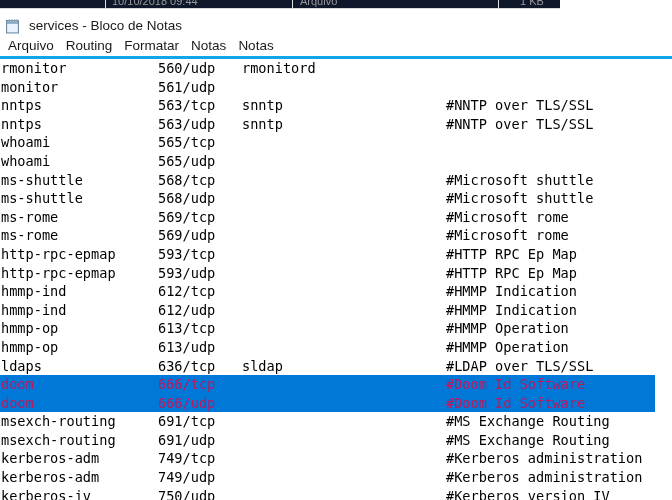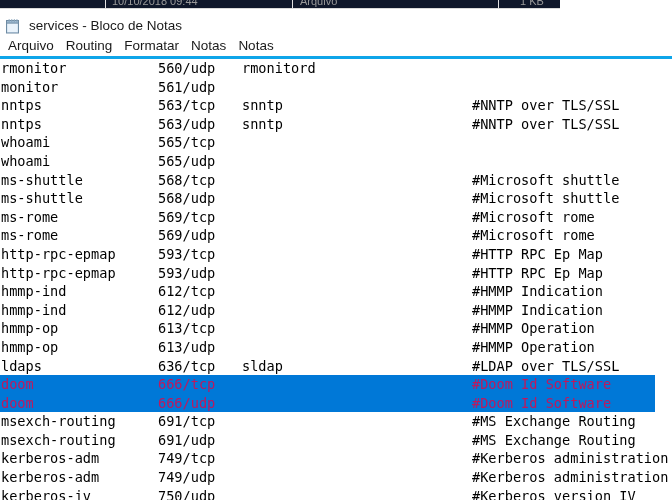--- a/index.html
+++ b/index.html
@@ -88,21 +88,21 @@
     background:#0078d7;
   }
   .line.selected { color:#be185d; }
   .col {
     position:absolute; top:0; height:18.6px; line-height:18.6px;
     white-space:pre;
   }
   .c-name { left:1px; }
   .c-port { left:158px;text-align:center; }
   .c-alias{ left:242px; }
-  .c-cmt  { left:446px;margin-left:26px; }
+  .c-cmt  { left:446px; }
 </style>
 </head>
 <body>
 
 <div id="bg-strip">
     <div class="sep" style="left: 105px;"></div>
     <div class="sep" style="left: 292px;"></div>
     <div class="sep" style="left: 498px;"></div>
     <div class="bgcell" style="left: 112px;">10/10/2018 09:44</div>
     <div class="bgcell" style="left: 300px;">Arquivo</div>

